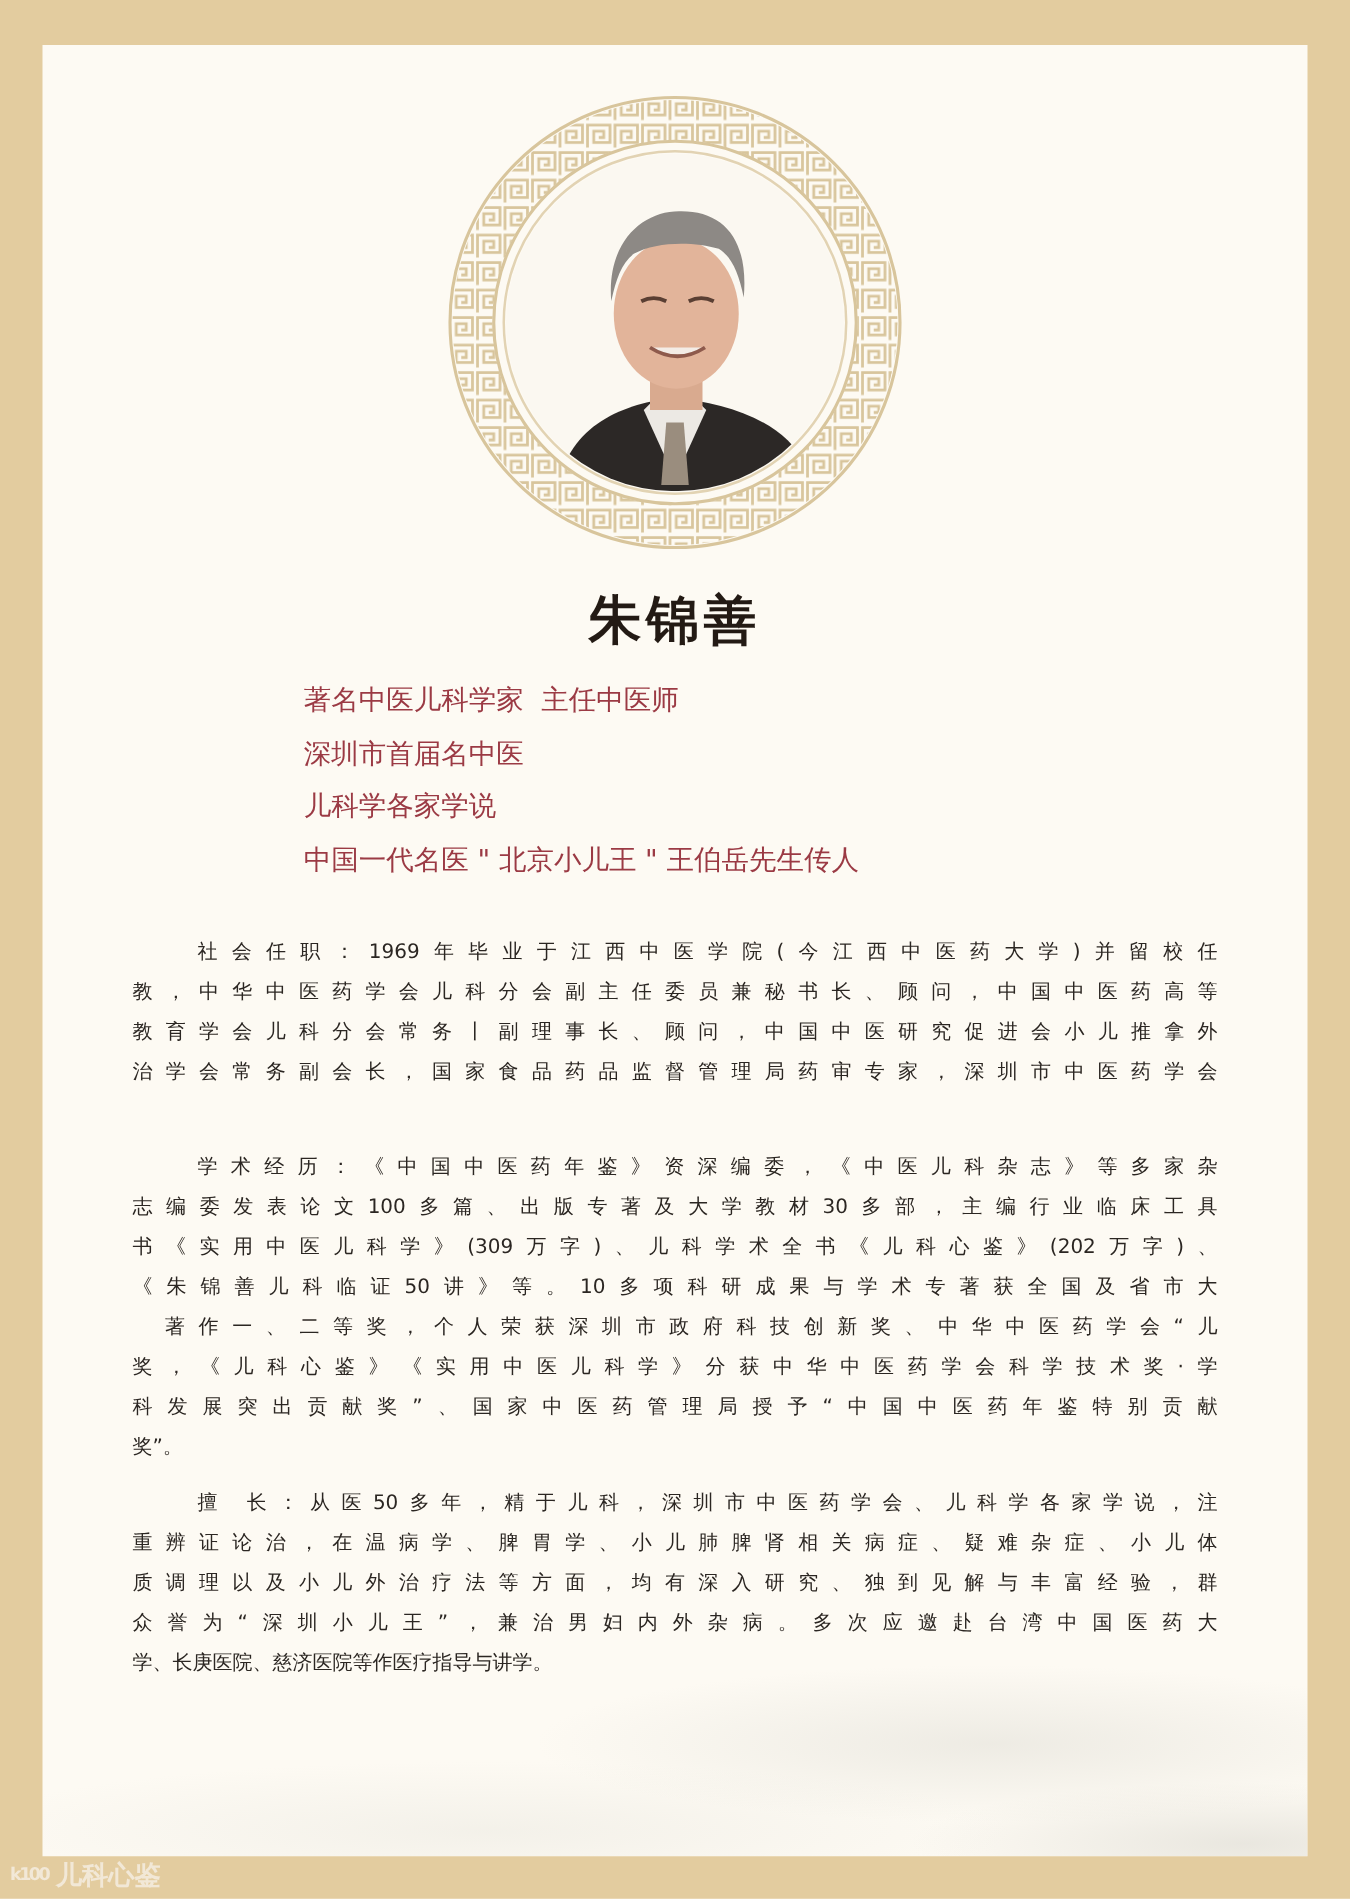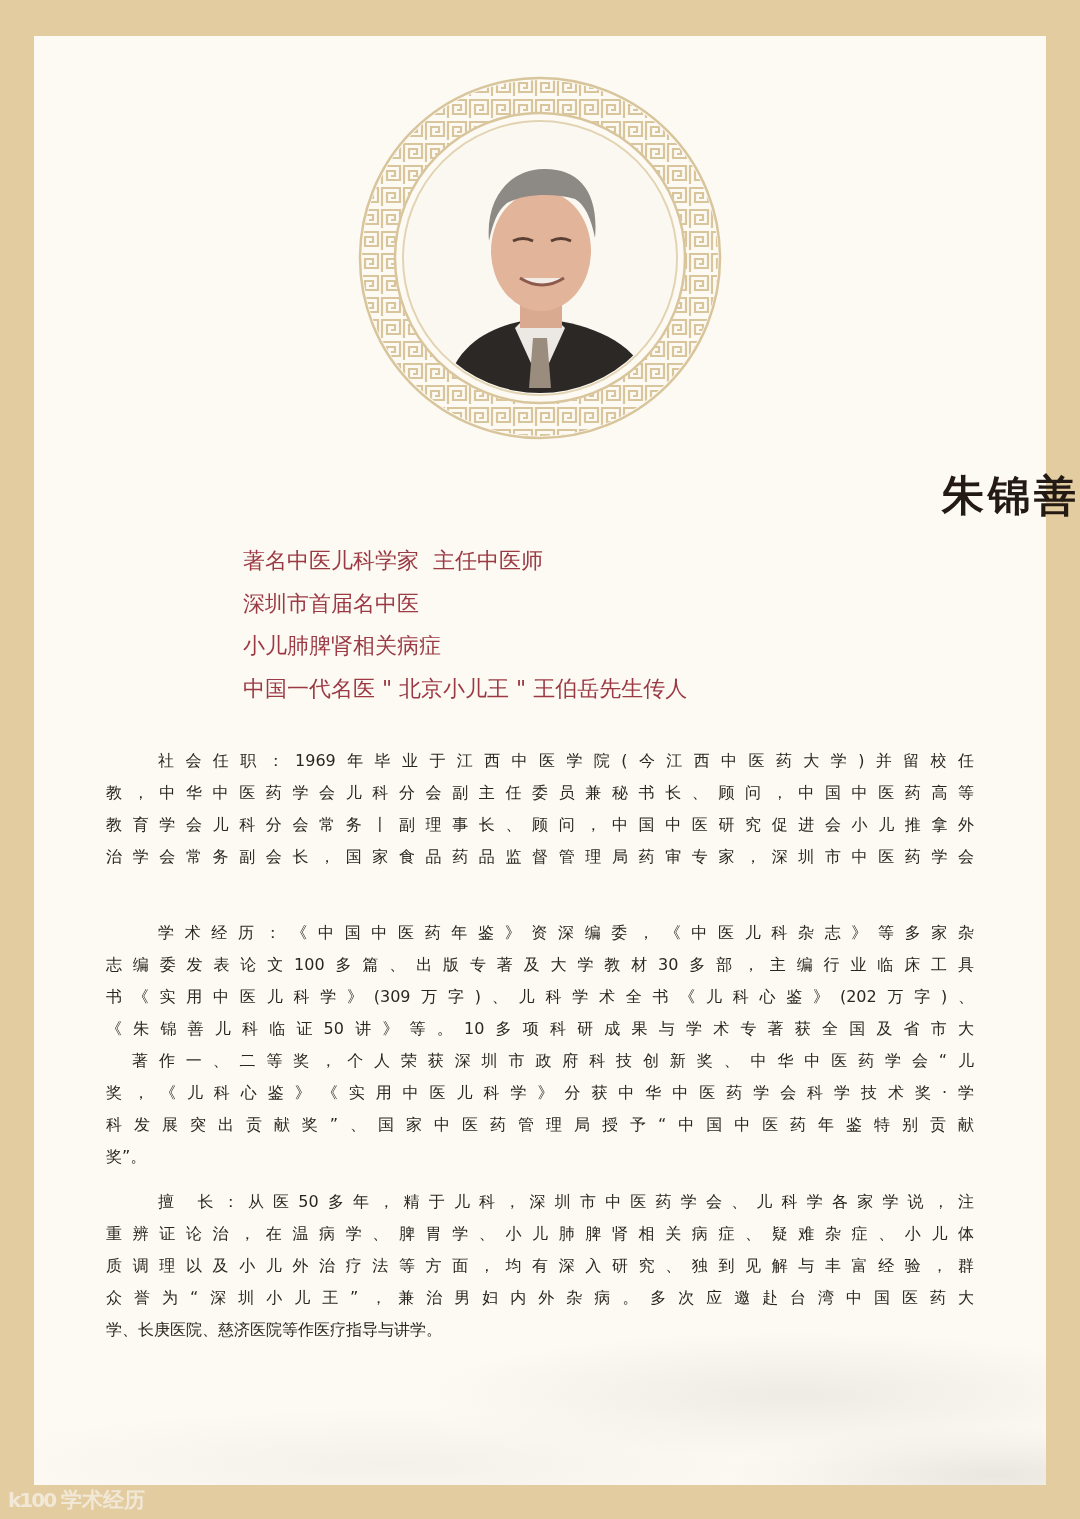--- a/index.html
+++ b/index.html
@@ -25,21 +25,21 @@
   .portrait-wrap {
     position: absolute; left: 358px; top: 76px; width: 364px; height: 364px;
   }
   .portrait-wrap svg.ring { position: absolute; left: 0; top: 0; }
   .photo {
     position: absolute; left: 52px; top: 52px; width: 260px; height: 260px;
     border-radius: 50%; overflow: hidden; background: #fbf8f0;
   }
   .name {
     position: absolute; left: 0; width: 1080px; top: 468px;
-    text-align: right; font-size: 42px; font-weight: bold; color: #231a14;
+    text-align: center; font-size: 42px; font-weight: bold; color: #231a14;
     letter-spacing: 4px;
   }
   .titles {
     position: absolute; left: 243px; top: 540px;
     color: #9b3a44; font-size: 22px; line-height: 42.5px;
   }
   .titles div { white-space: pre; }
   .body-text {
     position: absolute; left: 106px; width: 868px;
     color: #2b2622; font-size: 16px; line-height: 32px;
@@ -49,21 +49,21 @@
   .line.indent { padding-left: 52px; }
   .line.small-indent { padding-left: 26px; }
   .p1 { top: 745px; }
   .p2 { top: 917px; }
   .p3 { top: 1186px; }
   .watermark {
     position: absolute; left: 8px; top: 1486px;
     color: #f4ecde; font-size: 21px; font-weight: bold; opacity: 0.9;
     display: flex; align-items: center; gap: 6px;
   }
-  .wm-logo { font-size: 20px; font-weight: bold; letter-spacing: -2px; }
+  .wm-logo { font-size: 14px; font-weight: bold; letter-spacing: -2px; }
 </style>
 </head>
 <body>
 
 <div class="panel">
   <div class="mist"></div>
 
   <div class="portrait-wrap" style="left:324px; top:40px;">
     <svg class="ring" width="364" height="364" viewBox="0 0 364 364">
       <defs>
@@ -104,21 +104,21 @@
       </svg>
     </div>
   </div>
 </div>
 
 <div class="name">朱锦善</div>
 
 <div class="titles">
   <div>著名中医儿科学家  主任中医师</div>
   <div>深圳市首届名中医</div>
-  <div>小儿肺脾肾相关病症</div>
+  <div>儿科学各家学说</div>
   <div>中国一代名医 " 北京小儿王 " 王伯岳先生传人</div>
 </div>
 
 <div class="body-text p1">
   <span class="line indent">社会任职：1969年毕业于江西中医学院(今江西中医药大学)并留校任</span>
   <span class="line">教，中华中医药学会儿科分会副主任委员兼秘书长、顾问，中国中医药高等</span>
   <span class="line">教育学会儿科分会常务丨副理事长、顾问，中国中医研究促进会小儿推拿外</span>
   <span class="line">治学会常务副会长，国家食品药品监督管理局药审专家，深圳市中医药学会</span>
 </div>
 
@@ -136,14 +136,14 @@
 <div class="body-text p3">
   <span class="line indent">擅 长：从医50多年，精于儿科，深圳市中医药学会、儿科学各家学说，注</span>
   <span class="line">重辨证论治，在温病学、脾胃学、小儿肺脾肾相关病症、疑难杂症、小儿体</span>
   <span class="line">质调理以及小儿外治疗法等方面，均有深入研究、独到见解与丰富经验，群</span>
   <span class="line">众誉为“深圳小儿王”，兼治男妇内外杂病。多次应邀赴台湾中国医药大</span>
   <span class="line last">学、长庚医院、慈济医院等作医疗指导与讲学。</span>
 </div>
 
 <div class="watermark">
   <span class="wm-logo">k100</span>
-  <span>学术经历</span>
+  <span>儿科心鉴</span>
 </div>
 
 </body></html>

